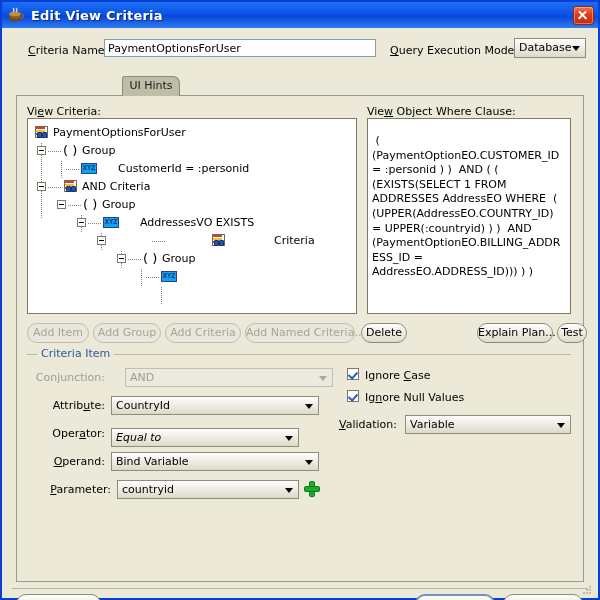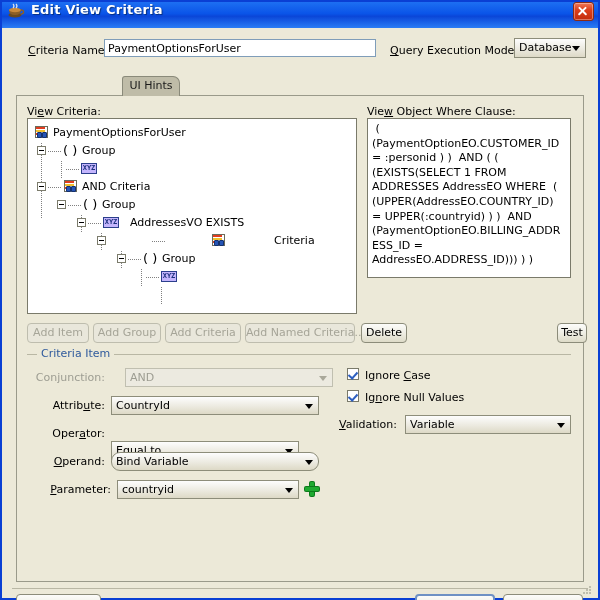--- a/index.html
+++ b/index.html
@@ -10,21 +10,21 @@
   }
   #app{
     position:relative;width:600px;height:600px;box-sizing:border-box;
     border:2px solid #0a3fd4;background:#ece9d8;
   }
 
   
   .titlebar{
     position:absolute;left:0;top:0;width:596px;height:26px;
     background:linear-gradient(180deg,#1d6ff2 0%,#0a54e8 45%,#0a46d8 55%,#2b7df5 100%);
-    display:flex;
+    display:flex;align-items:center;
   }
   .tb-icon{width:18px;height:18px;margin-left:5px;position:relative;flex:0 0 auto;}
   .tb-title{
     color:#fff;font-weight:bold;font-size:13px;margin-left:6px;
     text-shadow:1px 1px 1px rgba(0,0,0,.45);letter-spacing:.2px;
   }
   .tb-spacer{flex:1 1 auto;}
   .closebtn{
     width:19px;height:17px;margin-right:4px;border:1px solid #8c2a12;border-radius:3px;
     background:linear-gradient(180deg,#f07a5a 0%,#dd3f1c 40%,#c22c0c 100%);
@@ -76,23 +76,23 @@
 
   
   .sec-lbl{position:absolute;font-size:11px;color:#000;}
   #vc-lbl{left:10px;top:9px;}
   #wc-lbl{left:350px;top:9px;}
   .treebox{
     position:absolute;left:10px;top:22px;width:330px;height:196px;
     background:#fff;border:1px solid #7a7a6a;box-sizing:border-box;overflow:hidden;
   }
   .wcbox{
-    position:absolute;left:350px;top:22px;width:204px;height:160px;
+    position:absolute;left:350px;top:22px;width:204px;height:196px;
     background:#fff;border:1px solid #7a7a6a;box-sizing:border-box;overflow:hidden;
-    padding:3px 4px;font-size:11px;line-height:14.6px;color:#000;white-space:pre-wrap;
+    padding:15px 4px;font-size:11px;line-height:14.6px;color:#000;white-space:pre-wrap;
     word-break:break-word;
   }
 
   .tnode{position:absolute;height:18px;display:flex;align-items:center;white-space:nowrap;}
   .tlabel{font-size:11px;color:#000;padding:0 2px;}
   .tnode.sel .tlabel{
     background:#2f5fcc;color:#fff;border:1px solid #e8a317;padding:0 3px;
     box-shadow:0 0 0 1px #e8a317 inset;
   }
   .exp{
@@ -113,37 +113,37 @@
   .ico-vo .s1{position:absolute;left:2px;top:1px;width:9px;height:2px;background:#e03c1f;}
   .ico-vo .s2{position:absolute;left:2px;top:4px;width:9px;height:2px;background:#f2c12e;}
   .ico-vo .s3{position:absolute;left:2px;top:7px;width:9px;height:2px;background:#e03c1f;}
   .ico-vo .bino{position:absolute;left:3px;top:5px;width:11px;height:8px;}
   .ico-vo .bino i{position:absolute;top:1px;width:5px;height:6px;background:#2554b5;border:1px solid #14316f;border-radius:1px;box-sizing:border-box;}
   .ico-vo .bino i.l{left:0;}
   .ico-vo .bino i.r{left:5px;}
 
   
   .ico-xyz{
-    width:16px;height:11px;flex:0 0 auto;margin-right:9px;box-sizing:border-box;
-    border:1px solid #2b3f8c;background:#c4b5fd;color:#1b2f7c;font-weight:bold;
+    width:16px;height:11px;flex:0 0 auto;margin-right:19px;box-sizing:border-box;
+    border:1px solid #2b3f8c;background:#0ea5e9;color:#1b2f7c;font-weight:bold;
     font-size:7px;line-height:9px;text-align:center;letter-spacing:0;
     font-family:"DejaVu Sans Mono","Liberation Mono",monospace;
   }
   
   .ico-grp{
     width:14px;flex:0 0 auto;margin-right:3px;font-size:13px;line-height:13px;
     color:#000;text-align:center;font-family:"DejaVu Sans","Liberation Sans",sans-serif;
   }
   .vline{position:absolute;width:1px;background-image:linear-gradient(180deg,#808080 1px,transparent 1px);background-size:1px 2px;}
 
   
   .btn{
     box-sizing:border-box;font-family:inherit;font-size:11px;color:#000;
     background:linear-gradient(180deg,#fcfcfa 0%,#efeee4 50%,#dedbc8 100%);
-    border:1px solid #8c8c7a;border-radius:4px;text-align:center;line-height:18px;
+    border:1px solid #8c8c7a;border-radius:10px;text-align:center;line-height:18px;
     position:absolute;height:20px;white-space:nowrap;
   }
   .btn.disabled{color:#a6a598;border-color:#bebdae;background:#e9e7db;}
   .btn.default{border:2px solid #6f91c4;line-height:16px;}
 
   .groupbox{
     position:absolute;left:10px;top:250px;width:544px;height:180px;
   }
   .gb-line{position:absolute;left:0;top:8px;width:544px;height:1px;background:#b9b7a4;}
   .gb-title{
@@ -252,20 +252,21 @@
           <span class="exp"></span>
           <span class="dots"></span>
           <span class="ico-grp">( )</span>
           <span class="tlabel">Group</span>
         </div>
 
         <div class="tnode" style="left:29px;top:40px;">
           <span class="spacer" style="width:9px;"></span>
           <span class="dots"></span>
           <span class="ico-xyz">XYZ</span>
+          <span class="tlabel">CustomerId = :personid</span>
         </div>
 
         <div class="tnode" style="left:9px;top:58px;">
           <span class="exp"></span>
           <span class="dots"></span>
           <span class="ico-vo">
             <span class="sheet"></span>
               <span class="s1"></span>
               <span class="s2"></span>
               <span class="s3"></span>
@@ -331,20 +332,23 @@
       </div>
       <div class="btn disabled" style="left:148px;top:227px;width:76px;">
         <span>Add Criteria</span>
       </div>
       <div class="btn disabled" style="left:228px;top:227px;width:110px;">
         <span>Add Named Criteria...</span>
       </div>
       <div class="btn" style="left:344px;top:227px;width:46px;">
         <span>Delete</span>
       </div>
+      <div class="btn" style="left:460px;top:227px;width:76px;">
+        <span>Explain Plan...</span>
+      </div>
       <div class="btn" style="left:540px;top:227px;width:30px;">
         <span>Test</span>
       </div>
 
       <div class="groupbox">
         <div class="gb-line"></div>
         <div class="gb-title">Criteria Item</div>
 
         <div class="frm-lbl dis" style="left:0px;top:25px;width:78px;">
           <span>Conjunction:</span>
@@ -358,29 +362,29 @@
           <span>Attrib</span><span class="uline">u</span><span>te:</span>
         </div>
         <div class="combo" style="position:absolute;left:84px;top:50px;width:208px;height:19px;">
           <span>CountryId</span>
           <span class="arw"></span>
         </div>
 
         <div class="frm-lbl" style="left:0px;top:81px;width:78px;">
           <span>Oper</span><span class="uline">a</span><span>tor:</span>
         </div>
-        <div class="combo" style="position:absolute;left:84px;top:95px;width:188px;height:19px;">
+        <div class="combo" style="position:absolute;left:84px;top:82px;width:188px;height:19px;font-style:italic;">
           <span>Equal to</span>
           <span class="arw"></span>
         </div>
 
         <div class="frm-lbl" style="left:0px;top:109px;width:78px;">
           <span class="uline">O</span><span>perand:</span>
         </div>
-        <div class="combo" style="position:absolute;left:84px;top:106px;width:208px;height:19px;border-radius:9px;">
+        <div class="combo" style="position:absolute;left:84px;top:106px;width:208px;height:19px;">
           <span>Bind Variable</span>
           <span class="arw"></span>
         </div>
 
         <div class="frm-lbl" style="left:0px;top:137px;width:84px;">
           <span class="uline">P</span><span>arameter:</span>
         </div>
         <div class="combo" style="position:absolute;left:90px;top:134px;width:182px;height:19px;">
           <span>countryid</span>
           <span class="arw"></span>

